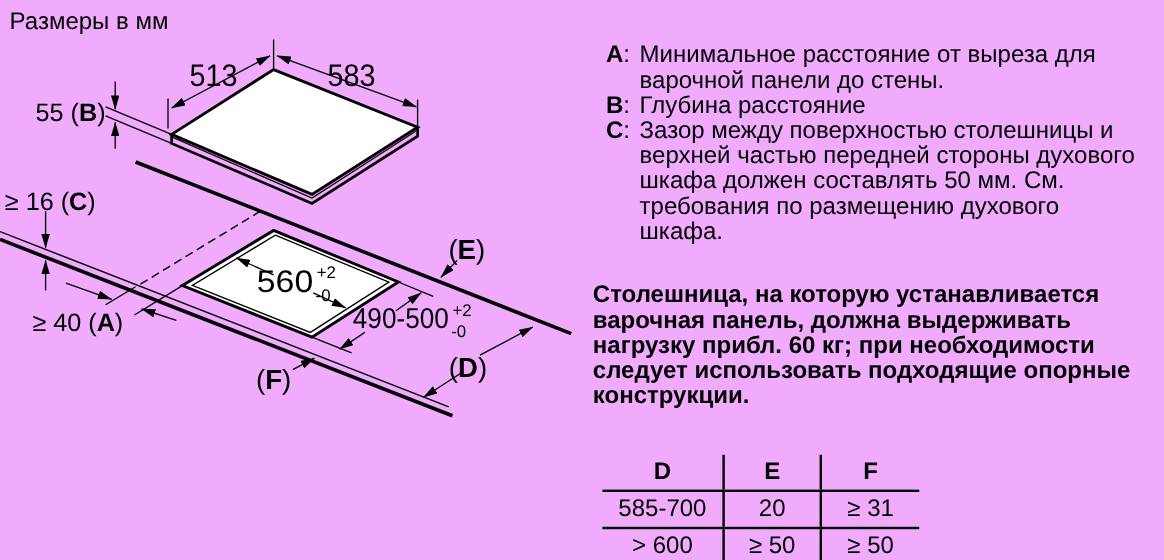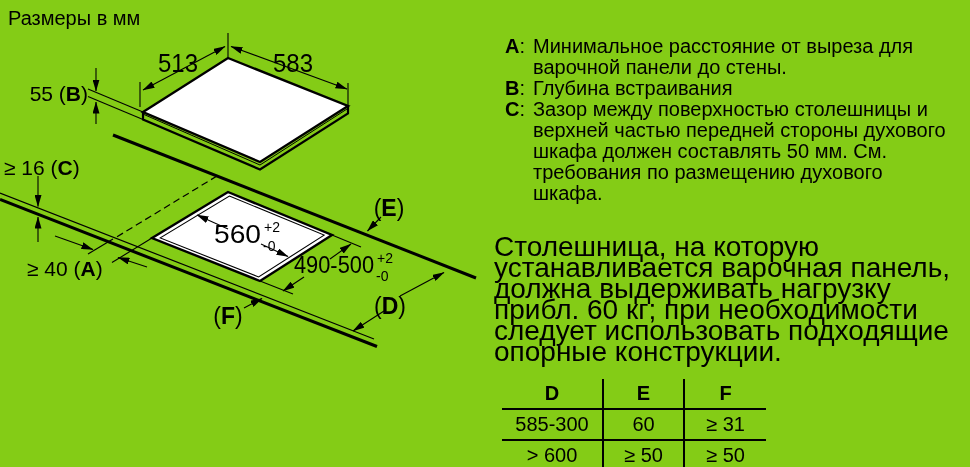--- a/index.html
+++ b/index.html
@@ -1,20 +1,20 @@
 <!DOCTYPE html>
 <html><head>
 <meta charset="utf-8">
 <style>
   html, body { margin: 0; padding: 0; background: #fff; }
   .canvas {
     position: relative;
     width: 970px;
     height: 467px;
-    background: #84cc16;
+    background: #f0abfc;
     font-family: "Liberation Sans", sans-serif;
     color: #000;
     overflow: hidden;
   }
   .title {
     position: absolute;
     left: 8px;
     top: 7px;
     font-size: 20px;
     white-space: nowrap;
@@ -35,22 +35,23 @@
     line-height: 21px;
   }
   .note { display: grid; grid-template-columns: 28px 1fr; }
   .note .term { font-weight: bold; }
   .note .term .colon { font-weight: normal; }
   .para {
     position: absolute;
     left: 494px;
     top: 236px;
     width: 472px;
-    font-size: 28px;
+    font-size: 20px;
     line-height: 21px;
+    font-weight: bold;
   }
   table.dims {
     position: absolute;
     left: 502px;
     top: 379px;
     border-collapse: collapse;
     font-size: 20px;
   }
   table.dims th, table.dims td {
     text-align: center;
@@ -152,21 +153,21 @@
 
   <div class="right-col">
 
     <div class="notes">
       <div class="note">
         <span class="term"><span>A</span><span class="colon">:</span></span>
         <span class="note-text">Минимальное расстояние от выреза для варочной панели до стены.</span>
       </div>
       <div class="note">
         <span class="term"><span>B</span><span class="colon">:</span></span>
-        <span class="note-text">Глубина встраивания</span>
+        <span class="note-text">Глубина расстояние</span>
       </div>
       <div class="note">
         <span class="term"><span>C</span><span class="colon">:</span></span>
         <span class="note-text">Зазор между поверхностью столешницы и верхней частью передней стороны духового шкафа должен составлять 50 мм. См. требования по размещению духового шкафа.</span>
       </div>
     </div>
 
     <div class="para">Столешница, на которую устанавливается варочная панель, должна выдерживать нагрузку прибл. 60 кг; при необходимости следует использовать подходящие опорные конструкции.</div>
 
     <table class="dims">
@@ -175,22 +176,22 @@
           <col class="c2">
           <col class="c3">
         </colgroup>
       <tbody>
           <tr>
         <th>D</th>
         <th>E</th>
         <th>F</th>
       </tr>
       <tr class="r1">
-        <td>585-300</td>
-        <td>60</td>
+        <td>585-700</td>
+        <td>20</td>
         <td>≥ 31</td>
       </tr>
       <tr class="r2">
         <td>&gt; 600</td>
         <td>≥ 50</td>
         <td>≥ 50</td>
       </tr>
     </tbody>
       </table>
 

